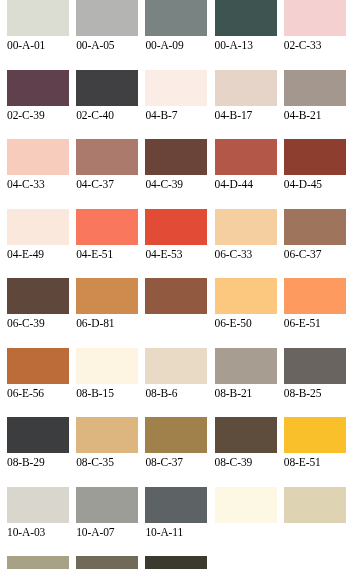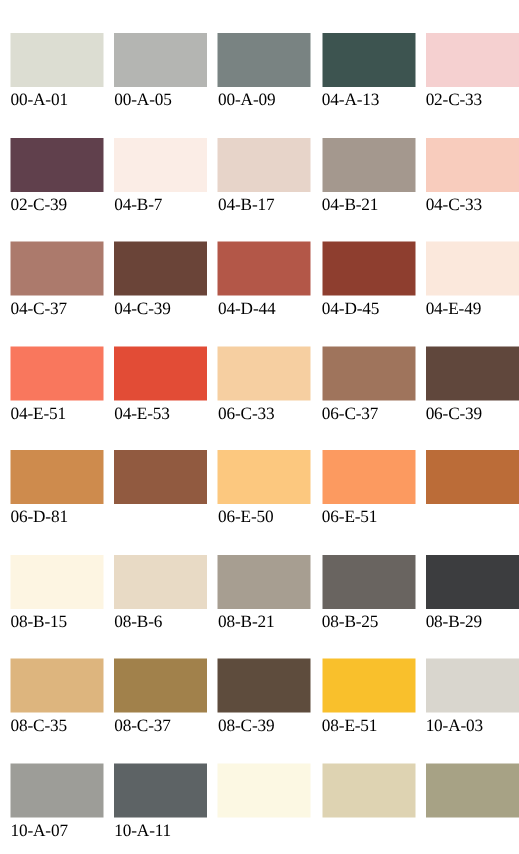--- a/index.html
+++ b/index.html
@@ -23,21 +23,21 @@
   }
   .grid {
     position: absolute;
     left: 0;
     top: 0;
     width: 346px;
     height: 569px;
     display: grid;
     grid-template-columns: repeat(5, 69.2px);
     grid-template-rows: repeat(8, 69.5px) 62px;
-    padding: 22px 0 0 7px;
+    padding: 0 0 0 7px;
     box-sizing: border-box;
   }
   .cell {
     width: 69.2px;
     height: 69.5px;
     position: relative;
   }
   .chip {
     width: 62px;
     height: 36px;
@@ -69,31 +69,35 @@
       <div class="cell">
         <span class="chip" style="background-color: rgb(180, 181, 178);"></span>
         <span class="chip-label">00-A-05</span>
       </div>
       <div class="cell">
         <span class="chip" style="background-color: rgb(121, 131, 130);"></span>
         <span class="chip-label">00-A-09</span>
       </div>
       <div class="cell">
         <span class="chip" style="background-color: rgb(61, 84, 80);"></span>
-        <span class="chip-label">04-A-13</span>
+        <span class="chip-label">00-A-13</span>
       </div>
       <div class="cell">
         <span class="chip" style="background-color: rgb(245, 208, 208);"></span>
         <span class="chip-label">02-C-33</span>
       </div>
       <div class="cell">
         <span class="chip" style="background-color: rgb(96, 64, 76);"></span>
         <span class="chip-label">02-C-39</span>
       </div>
       <div class="cell">
+        <span class="chip" style="background-color: rgb(64, 63, 66);"></span>
+        <span class="chip-label">02-C-40</span>
+      </div>
+      <div class="cell">
         <span class="chip" style="background-color: rgb(251, 237, 230);"></span>
         <span class="chip-label">04-B-7</span>
       </div>
       <div class="cell">
         <span class="chip" style="background-color: rgb(231, 212, 201);"></span>
         <span class="chip-label">04-B-17</span>
       </div>
       <div class="cell">
         <span class="chip" style="background-color: rgb(164, 152, 142);"></span>
         <span class="chip-label">04-B-21</span>
@@ -152,20 +156,21 @@
       <div class="cell">
         <span class="chip" style="background-color: rgb(252, 200, 127);"></span>
         <span class="chip-label">06-E-50</span>
       </div>
       <div class="cell">
         <span class="chip" style="background-color: rgb(252, 154, 96);"></span>
         <span class="chip-label">06-E-51</span>
       </div>
       <div class="cell">
         <span class="chip" style="background-color: rgb(187, 108, 56);"></span>
+        <span class="chip-label">06-E-56</span>
       </div>
       <div class="cell">
         <span class="chip" style="background-color: rgb(253, 245, 226);"></span>
         <span class="chip-label">08-B-15</span>
       </div>
       <div class="cell">
         <span class="chip" style="background-color: rgb(232, 218, 197);"></span>
         <span class="chip-label">08-B-6</span>
       </div>
       <div class="cell">

